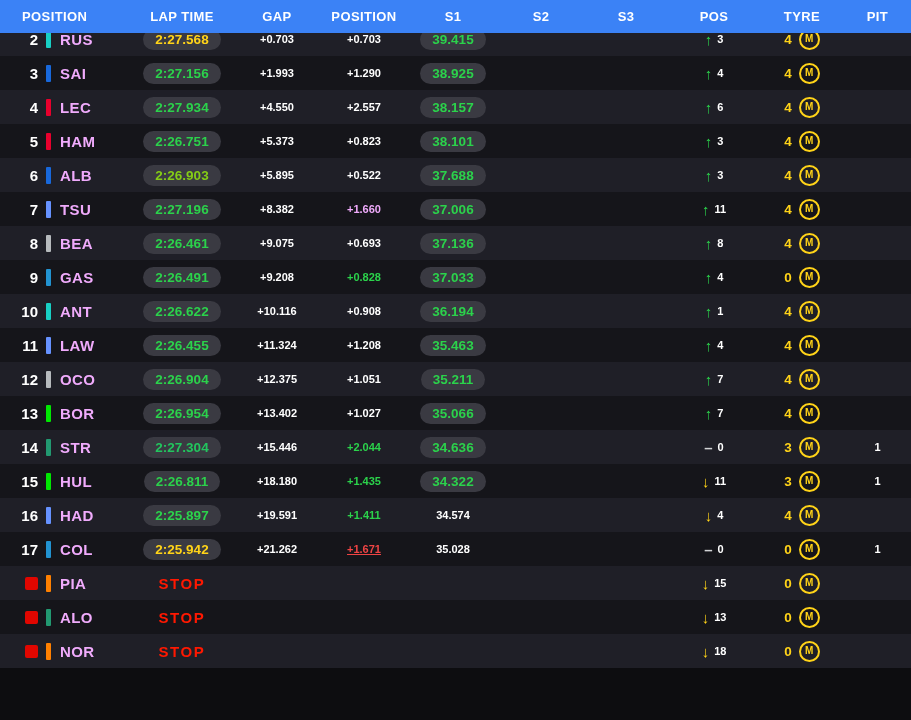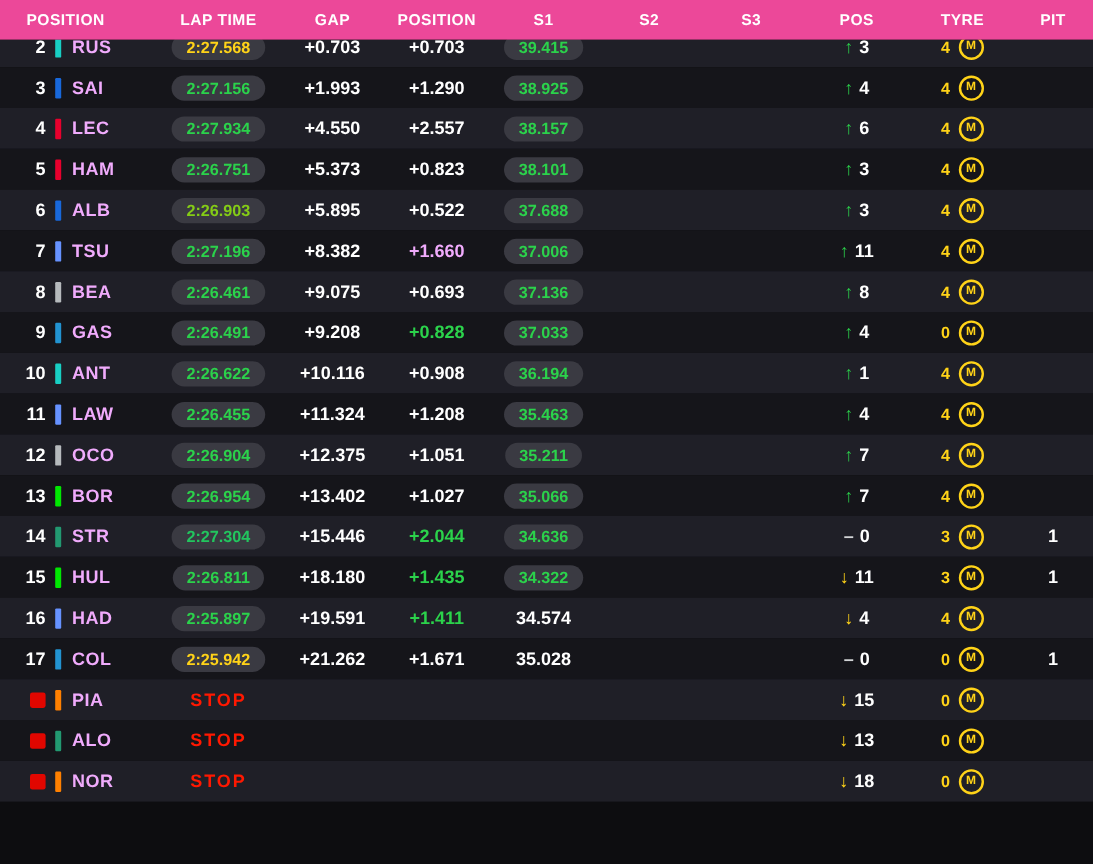--- a/index.html
+++ b/index.html
@@ -3,41 +3,41 @@
 <meta charset="utf-8">
 <style>
   html,body{margin:0;padding:0;}
   body{width:911px;height:720px;background:#0d0d10;font-family:"Liberation Sans",sans-serif;overflow:hidden;}
   .app{width:911px;height:720px;display:flex;flex-direction:column;background:#0d0d10;}
 
   .banner{height:40px;flex:0 0 40px;background:#F2A007;display:flex;align-items:center;justify-content:center;gap:10px;}
   .banner-label{font-size:18px;font-weight:800;color:#101010;letter-spacing:.6px;}
 
   .header-row,.row{display:grid;grid-template-columns:130px 104px 86px 88px 90px 86px 84px 92px 84px 67px;align-items:center;}
-  .header-row{height:33px;flex:0 0 33px;background:#ec4899;color:#fff;font-size:13px;font-weight:700;letter-spacing:.4px;position:relative;z-index:2;}
+  .header-row{height:33px;flex:0 0 33px;background:#3b82f6;color:#fff;font-size:13px;font-weight:700;letter-spacing:.4px;position:relative;z-index:2;}
   .hcell{text-align:center;}
   .hcell:first-child{text-align:left;padding-left:22px;}
 
   .rows{flex:1 1 auto;overflow:hidden;position:relative;z-index:1;}
   .row{height:34px;}
   .row.even{background:#1f1f27;}
   .row.odd{background:#15151a;}
   .row:first-child{margin-top:-11px;}
 
   .cell{display:flex;align-items:center;justify-content:center;font-size:14px;font-weight:700;color:#fff;}
   .pos-cell{justify-content:flex-start;padding-left:12px;}
   .pos-slot{display:inline-flex;width:26px;justify-content:flex-end;}
   .pos-num{font-size:15px;font-weight:800;color:#fff;}
   .retired-box{width:13px;height:13px;background:#e10600;border-radius:2px;display:inline-block;}
   .team-bar{width:5px;height:17px;border-radius:1px;margin:0 9px 0 8px;display:inline-block;}
   .driver-code{font-size:15px;font-weight:800;letter-spacing:.4px;color:#f0abfc;}
 
   .pill{background:#3a3a42;border-radius:13px;padding:3px 12px;font-size:13.5px;font-weight:700;white-space:nowrap;}
   .stop-text{color:#ff1801;font-size:15px;font-weight:800;letter-spacing:1.6px;}
-  .plain-val{font-size:15px;font-weight:700;white-space:nowrap;}
+  .plain-val{font-size:11px;font-weight:700;white-space:nowrap;}
 
   .arrow{font-size:15px;font-weight:800;margin-right:5px;line-height:1;}
   .tyre-laps{font-size:13.5px;font-weight:700;color:#ffd318;margin-right:7px;}
   .tyre-icon{width:17px;height:17px;border:2px solid #ffd318;border-radius:50%;color:#ffd318;font-size:10px;font-weight:800;display:inline-flex;align-items:center;justify-content:center;line-height:1;}
 </style>
 </head>
 <body>
 
 <div class="app">
 
@@ -547,21 +547,21 @@
           <span class="team-bar" style="background: rgb(34, 147, 209);"></span>
           <span class="driver-code">COL</span>
         </div>
         <div class="cell">
           <span class="pill" style="color: rgb(255, 211, 24);">2:25.942</span>
         </div>
         <div class="cell">
           <span class="plain-val">+21.262</span>
         </div>
         <div class="cell">
-          <span class="plain-val" style="color: #ffffff;">+1.671</span>
+          <span class="plain-val" style="color: #ef4444; text-decoration: underline;">+1.671</span>
         </div>
         <div class="cell">
           <span class="plain-val" style="color: rgb(255, 255, 255);">35.028</span>
         </div>
         <div class="cell"></div>
         <div class="cell"></div>
         <div class="cell">
           <span class="arrow" style="color: rgb(210, 212, 214);">–</span>
           <span class="plain-val">0</span>
         </div>

